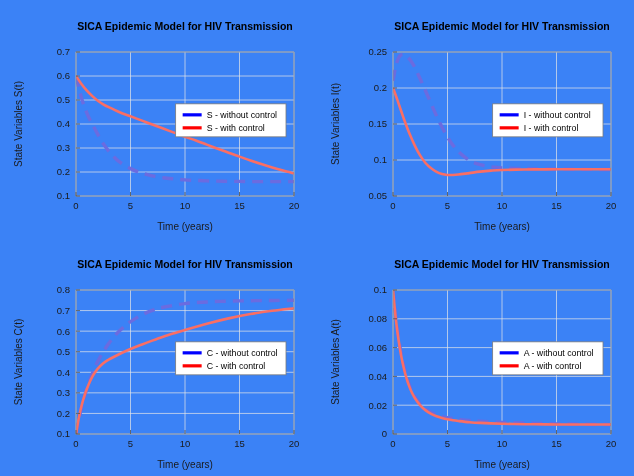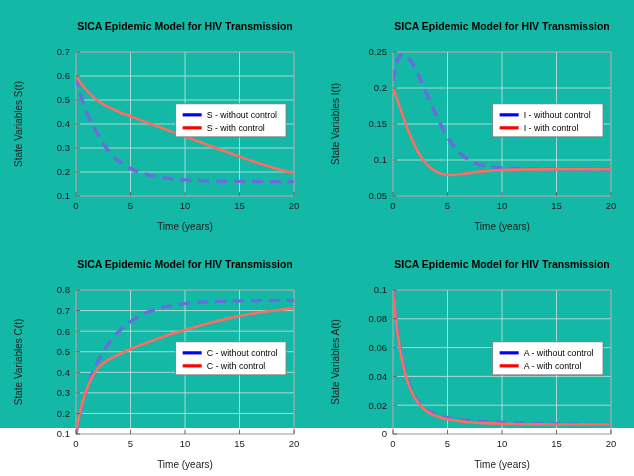--- a/index.html
+++ b/index.html
@@ -9,22 +9,22 @@
   }
   body {
     width: 634px;
     height: 476px;
     font-family: "Liberation Sans", sans-serif;
     overflow: hidden;
   }
   #figure {
     position: relative;
     width: 634px;
-    height: 428px;
-    background: #14b8a6;
+    height: 476px;
+    background: #3b82f6;
   }
   .panel {
     position: absolute;
     width: 317px;
     height: 238px;
   }
   .panel-svg {
     display: block;
     width: 317px;
     height: 238px;

